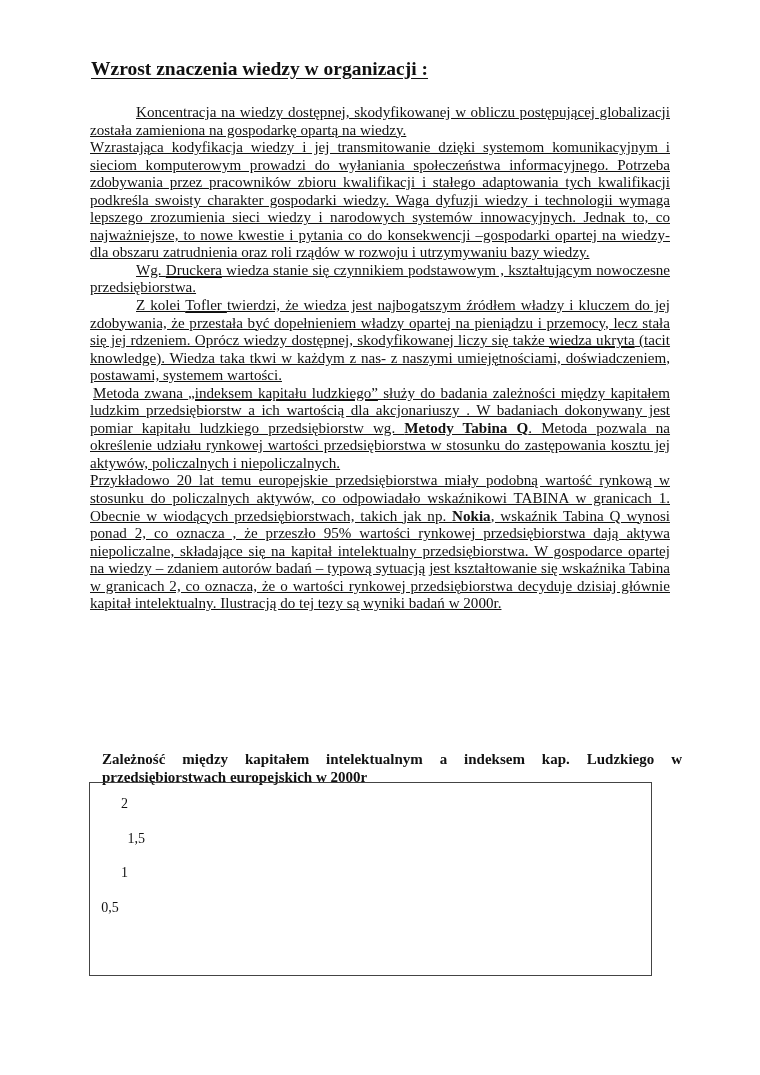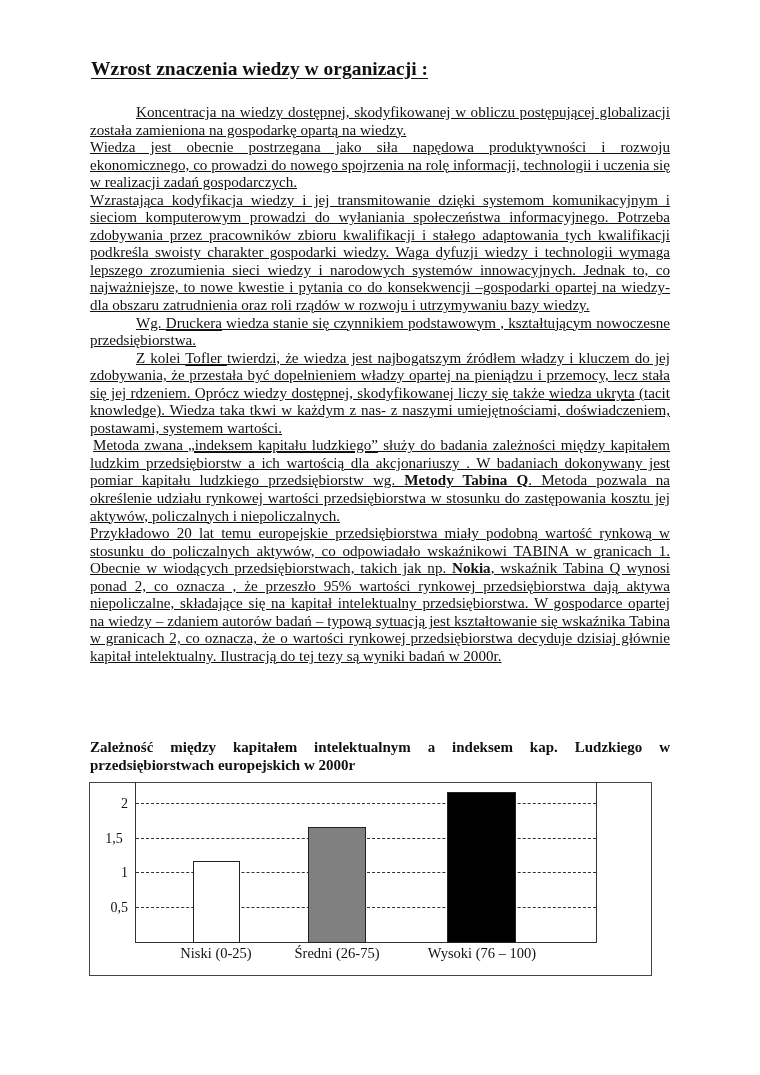--- a/index.html
+++ b/index.html
@@ -9,60 +9,45 @@
   .title { position:absolute; left:1px; top:58px; font-size:19.5px; font-weight:bold;
            text-decoration:underline; text-underline-offset:3px; white-space:nowrap; margin:0;text-align:right; }
   .body { position:absolute; left:0; top:104px; width:580px; font-size:15.1px; line-height:17.55px;text-decoration:underline; }
   .body p { margin:0; text-align:justify; }
   .ind { text-indent:46px; }
   .ind-sm { text-indent:5px; }
   .ind-xs { text-indent:3px; }
   .u { text-decoration:underline; text-underline-offset:2px;margin-top:44px; }
   .b { font-weight:bold; }
   .chart-title { position:absolute; left:0; top:739px; width:580px; font-size:15px; line-height:17.5px;
-                 font-weight:bold; text-align:justify; text-align-last:left; margin:0; }
+                 font-weight:bold; text-align:justify; text-align-last:left; margin:12px; }
   .chart-box { position:absolute; left:-1px; top:782px; width:563px; height:194px; border:1.5px solid #444; box-sizing:border-box; }
   .plot { position:absolute; left:45px; top:-1px; width:462px; height:161px; border-left:1.5px solid #333; border-right:1.5px solid #333; border-bottom:1.5px solid #333; box-sizing:border-box; }
   .grid { position:absolute; left:0; right:0; border-top:1.3px dashed #333; height:0; }
   .ytick { position:absolute; width:36px; text-align:right; font-size:14px; line-height:16px; }
   .bar { position:absolute; bottom:-1px; border:1.3px solid #222; box-sizing:border-box; }
   .xlabel { position:absolute; top:162px; font-size:14.5px; line-height:18px; white-space:nowrap; text-align:center; }
 </style>
 </head>
 <body>
 
 <div class="page">
   <h1 class="title">Wzrost znaczenia wiedzy w organizacji :</h1>
 
   <div class="body">
     <p class="ind">Koncentracja na wiedzy dostępnej, skodyfikowanej w obliczu postępującej globalizacji została zamieniona na gospodarkę opartą na wiedzy.</p>
-    <p>Wiedza jest obecnie postrzegana jako siła napędowa produktywności i rozwoju ekonomicznego, co prowadzi do nowego spojrzenia na rolę informacji, technologii i uczenia się w realizacji zadań gospodarczych.</p>
     <p>Wzrastająca kodyfikacja wiedzy i jej transmitowanie dzięki systemom komunikacyjnym i sieciom komputerowym prowadzi do wyłaniania społeczeństwa informacyjnego. Potrzeba zdobywania przez pracowników zbioru kwalifikacji i stałego adaptowania tych kwalifikacji podkreśla swoisty charakter gospodarki wiedzy. Waga dyfuzji wiedzy i technologii wymaga lepszego zrozumienia sieci wiedzy i narodowych systemów innowacyjnych. Jednak to, co najważniejsze, to nowe kwestie i pytania co do konsekwencji –gospodarki opartej na wiedzy- dla obszaru zatrudnienia oraz roli rządów w rozwoju i utrzymywaniu bazy wiedzy.</p>
     <p class="ind"><span>Wg. </span><span class="u">Druckera</span><span> wiedza stanie się czynnikiem podstawowym , kształtującym nowoczesne przedsiębiorstwa.</span></p>
     <p class="ind"><span>Z kolei </span><span class="u">Tofler </span><span>twierdzi, że wiedza jest najbogatszym  źródłem władzy i kluczem do jej zdobywania, że przestała być dopełnieniem władzy opartej na pieniądzu i przemocy, lecz stała się jej rdzeniem. Oprócz wiedzy dostępnej, skodyfikowanej liczy się także </span><span class="u">wiedza ukryta</span><span> (tacit knowledge). Wiedza taka tkwi w każdym z nas- z naszymi umiejętnościami, doświadczeniem, postawami, systemem wartości.</span></p>
     <p class="ind-xs"><span>Metoda zwana </span><span class="u">„indeksem kapitału ludzkiego”</span><span> służy do badania zależności między kapitałem ludzkim przedsiębiorstw a ich wartością dla akcjonariuszy . W badaniach dokonywany jest pomiar kapitału ludzkiego przedsiębiorstw wg. </span><span class="b">Metody Tabina Q</span><span>. Metoda pozwala na określenie udziału rynkowej wartości przedsiębiorstwa w stosunku do zastępowania kosztu jej aktywów, policzalnych i niepoliczalnych.</span></p>
     <p><span>Przykładowo 20 lat temu europejskie przedsiębiorstwa miały podobną wartość rynkową w stosunku do policzalnych aktywów, co odpowiadało wskaźnikowi TABINA  w granicach 1. Obecnie w wiodących przedsiębiorstwach, takich jak np. </span><span class="b">Nokia</span><span>, wskaźnik Tabina Q wynosi ponad 2, co oznacza , że przeszło 95% wartości rynkowej przedsiębiorstwa dają aktywa niepoliczalne, składające się na kapitał intelektualny przedsiębiorstwa. W gospodarce opartej na wiedzy – zdaniem autorów badań – typową sytuacją jest kształtowanie się wskaźnika Tabina w granicach 2, co oznacza, że o wartości rynkowej przedsiębiorstwa decyduje dzisiaj głównie kapitał intelektualny. Ilustracją do tej tezy są wyniki badań w 2000r.</span></p>
   </div>
 
   <p class="chart-title">Zależność między kapitałem intelektualnym a indeksem kap. Ludzkiego w przedsiębiorstwach europejskich w 2000r</p>
 
   <div class="chart-box">
     <div class="ytick" style="left:2px; top:13px;">2</div>
-    <div class="ytick" style="left:6px; top:48px;text-align:center;">1,5</div>
+    <div class="ytick" style="left:19px; top:48px;">1,5</div>
     <div class="ytick" style="left:2px; top:82px;">1</div>
-    <div class="ytick" style="left:2px; top:117px;">0,5</div>
+    <div class="ytick" style="left:2px; top:117px;text-align:center;">0,5</div>
 
-    <div class="plot">
-      <div class="grid" style="top:21px;"></div>
-      <div class="grid" style="top:56px;"></div>
-      <div class="grid" style="top:90px;"></div>
-      <div class="grid" style="top:125px;"></div>
-
-      <div class="bar" style="left:57px; width:47px; height:82px; background:#ffffff;"></div>
-      <div class="bar" style="left:172px; width:58px; height:116px; background:#808080;"></div>
-      <div class="bar" style="left:311px; width:69px; height:151px; background:#000000;"></div>
-
-      <div class="xlabel" style="left:30px; width:100px;">Niski (0-25)</div>
-      <div class="xlabel" style="left:146px; width:110px;">Średni (26-75)</div>
-      <div class="xlabel" style="left:276px; width:140px;">Wysoki (76 – 100)</div>
-    </div>
   </div>
 </div>
 
 </body></html>

